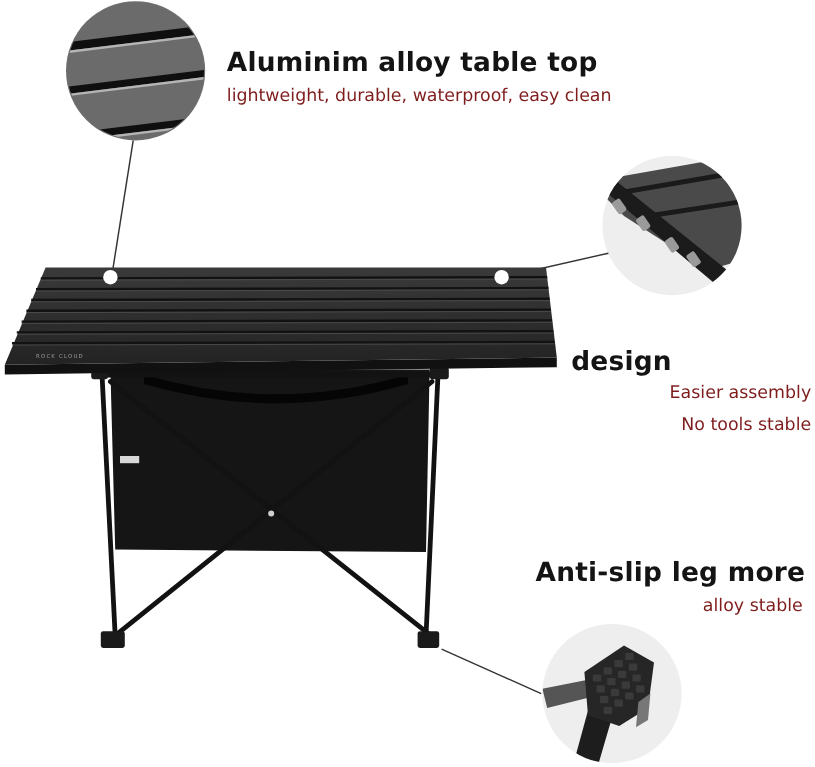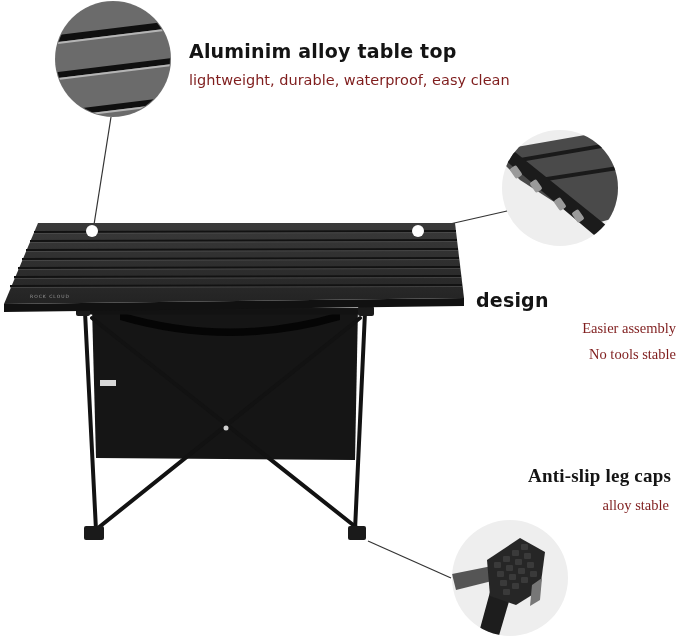--- a/index.html
+++ b/index.html
@@ -9,29 +9,29 @@
       height: 639px;
       overflow: hidden;
       background: #ffffff;
       font-family: "DejaVu Sans", "Liberation Sans", sans-serif;
       color: #111111;
     }
     #art { position: absolute; left: 0; top: 0; }
     .label { position: absolute; white-space: nowrap; }
     .title {
       font-weight: bold;
-      font-size: 19px;
+      font-size: 22px;
       letter-spacing: 0.2px;
       color: #141414;
     }
     .sub {
       font-size: 14.5px;
       color: #7f1d1d;
     }
-    .right { text-align: right; font-family: Liberation Serif, serif; }
+    .right { text-align: right; }
   </style>
 </head>
 <body>
 
 <div id="stage">
 
   <svg id="art" width="679" height="639" viewBox="0 0 679 639">
     <defs>
       <clipPath id="c1">
           <circle cx="113" cy="59" r="57"></circle>
@@ -158,16 +158,16 @@
     <circle cx="418" cy="231" r="6" fill="#ffffff"></circle>
   </svg>
 
   <div class="label title" style="left:189px; top:40px;">Aluminim alloy table top</div>
   <div class="label sub" style="left:189px; top:72px;">lightweight, durable, waterproof, easy clean</div>
 
   <div class="label title" style="left:476px; top:289px;">design</div>
   <div class="label sub right" style="right:3px; top:320px;">Easier assembly</div>
   <div class="label sub right" style="right:3px; top:346px;">No tools stable</div>
 
-  <div class="label title right" style="right:8px; top:465px;">Anti-slip leg caps</div>
+  <div class="label title right" style="right:8px; top:465px;">Anti-slip leg more</div>
   <div class="label sub right" style="right:10px; top:497px;">alloy stable</div>
 
 </div>
 
 </body></html>

